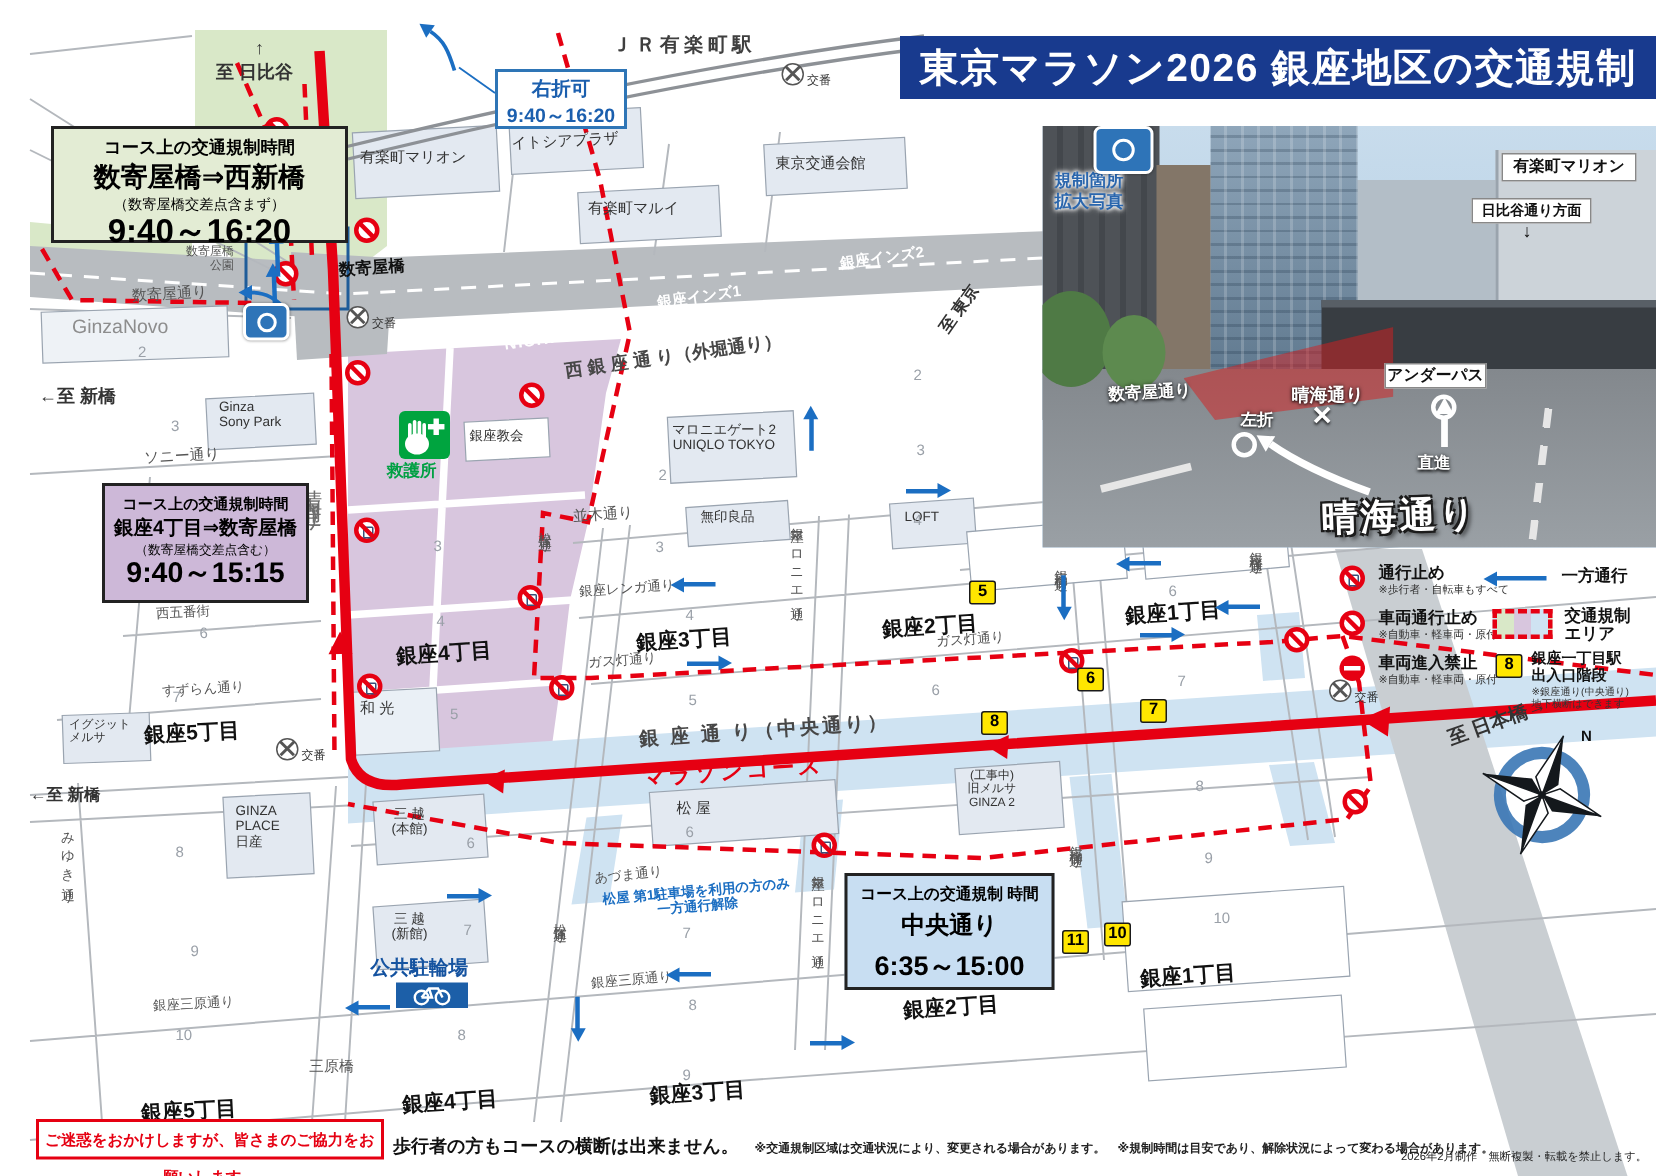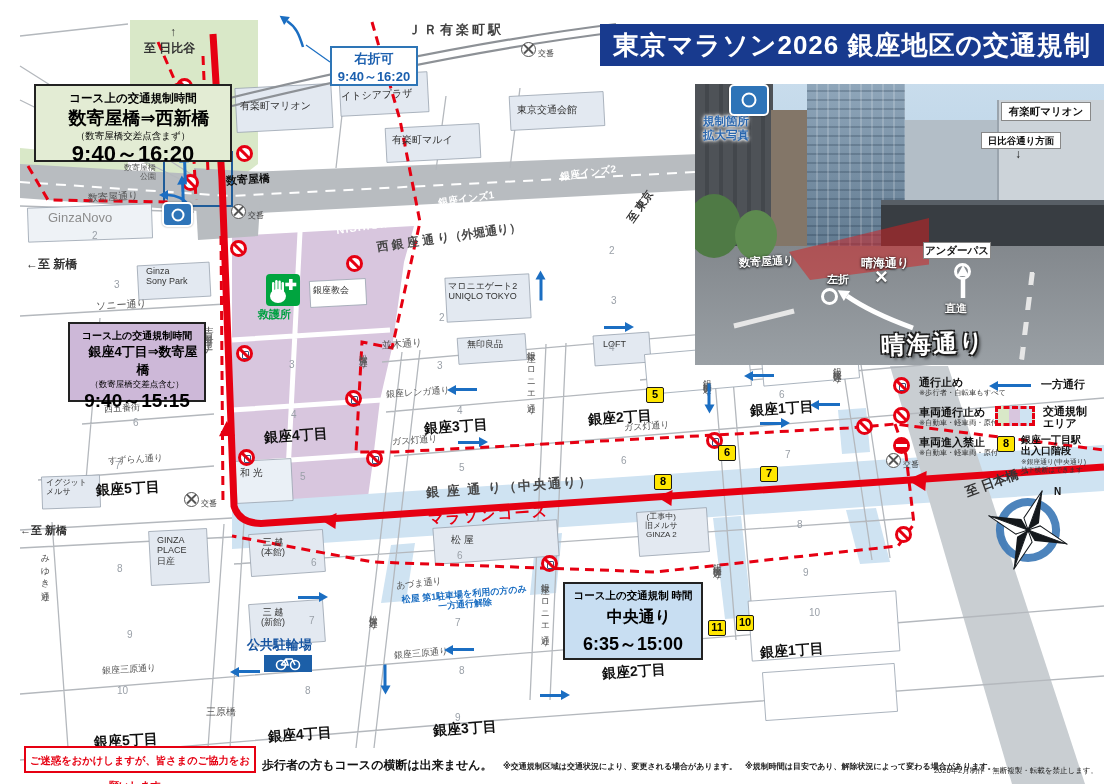--- a/index.html
+++ b/index.html
@@ -24,21 +24,21 @@
   .kb{position:absolute;width:15px;height:15px;border:1.6px solid #555;border-radius:50%;background:#fff;box-sizing:border-box;z-index:4;}
   .kb::before,.kb::after{content:"";position:absolute;left:-0.5px;top:5px;width:13px;height:1.6px;background:#555;}
   .kb::before{transform:rotate(45deg);} .kb::after{transform:rotate(-45deg);}
   .kb span{position:absolute;left:16px;top:5px;font-size:8px;color:#333;white-space:nowrap;}
   
   .title{position:absolute;left:600px;top:24px;width:504px;height:42px;background:#183a8e;color:#fff;font-weight:700;font-size:26px;line-height:42px;padding-left:13px;box-sizing:border-box;letter-spacing:1px;z-index:6;}
   .datebox{position:absolute;left:608px;top:70px;width:132px;height:34px;background:#fff;border:2px solid #222;z-index:6;text-align:center;font-weight:700;font-size:12.5px;line-height:1.3;padding-top:2px;box-sizing:border-box;}
   
   .regbox{position:absolute;border:2.5px solid #222;text-align:center;z-index:6;box-sizing:border-box;padding-top:5px;}
   .rb-head{font-weight:700;}
-  .rb-route{font-weight:700;padding-left:12px;}
+  .rb-route{font-weight:700;}
   .rb-note{font-weight:400;white-space:pre-line;}
   .rb-time{font-weight:700;}
   .green-box{left:34px;top:84px;width:198px;height:78px;background:#e3ecd4;}
   .green-box .rb-head{font-size:11.5px;} .green-box .rb-route{font-size:18px;} .green-box .rb-note{font-size:9.5px;} .green-box .rb-time{font-size:22px;line-height:1;}
   .purple-box{left:68px;top:322px;width:138px;height:80px;background:#cdb8d8;}
   .purple-box .rb-head{font-size:10px;} .purple-box .rb-route{font-size:13px;} .purple-box .rb-note{font-size:8.5px;} .purple-box .rb-time{font-size:19px;line-height:1.1;}
   .blue-box{left:563px;top:582px;width:140px;height:78px;background:#c8def2;}
   .blue-box .rb-head{font-size:10.5px;} .blue-box .rb-route{font-size:16px;margin-top:4px;} .blue-box .rb-time{font-size:18px;margin-top:4px;}
   .rt-box{position:absolute;left:330px;top:46px;width:88px;height:40px;background:#fff;border:2px solid #2e75b6;z-index:6;text-align:center;color:#1b5fae;font-weight:700;font-size:13px;line-height:1.4;box-sizing:border-box;padding-top:2px;}
   

